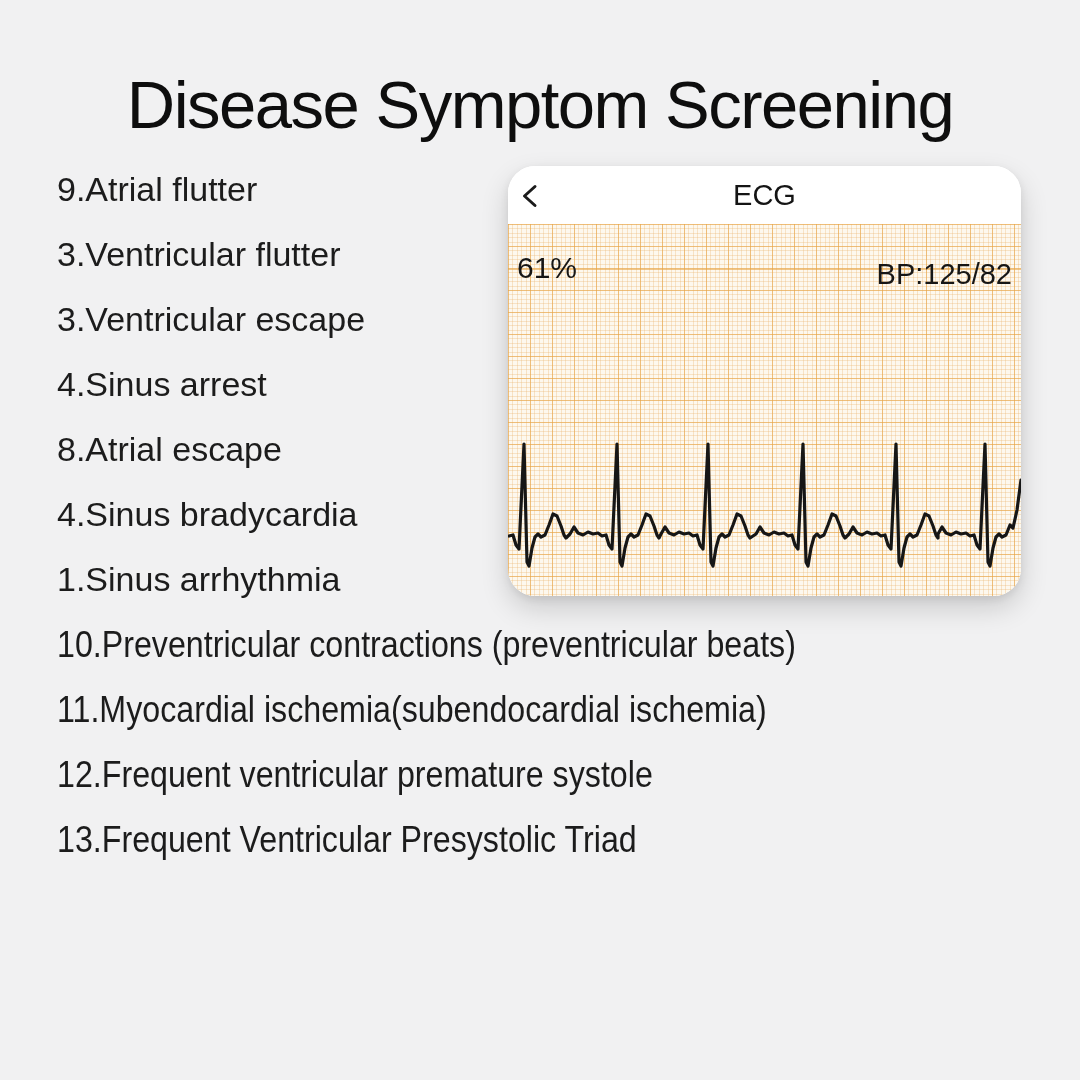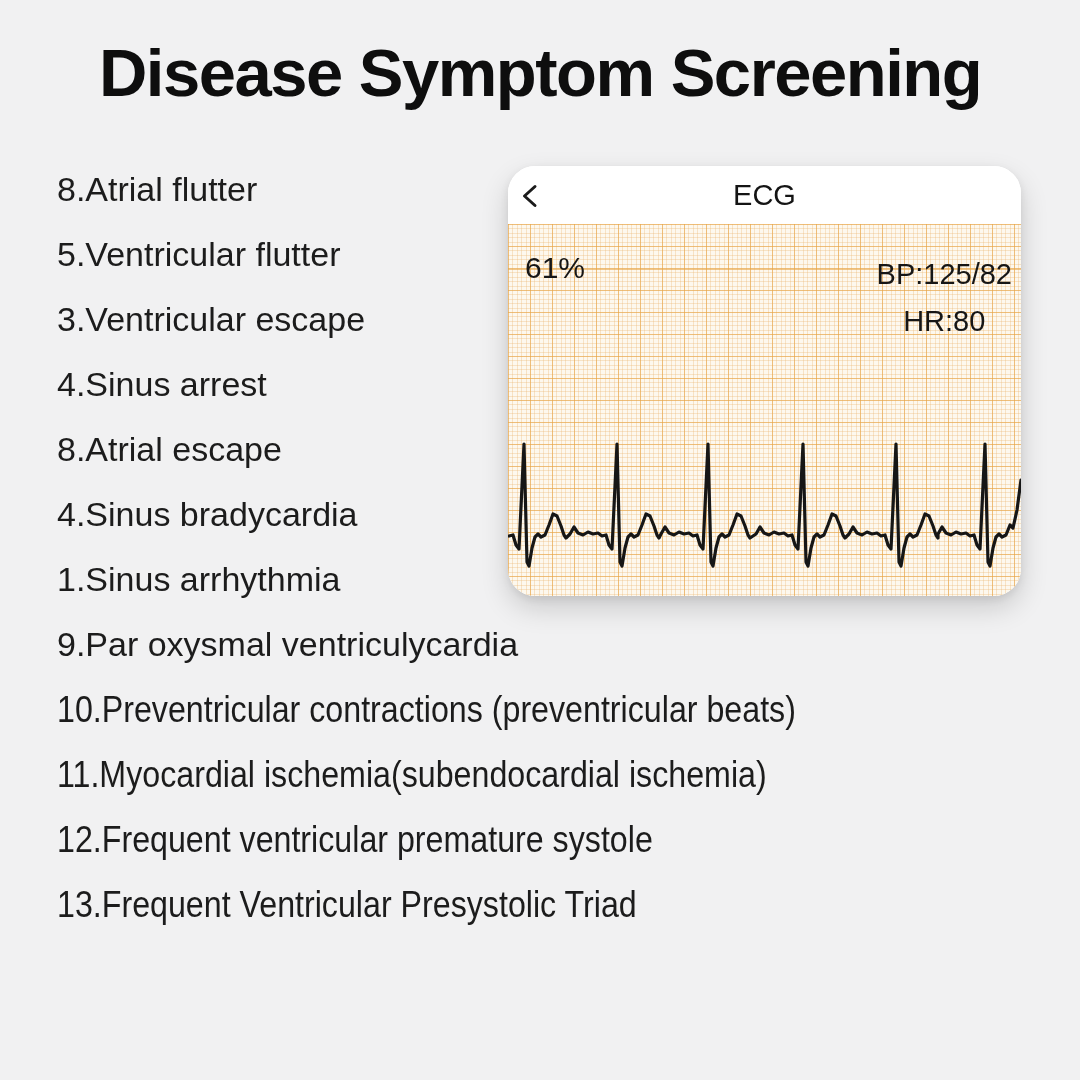--- a/index.html
+++ b/index.html
@@ -6,24 +6,24 @@
   html, body { width: 1080px; height: 1080px; overflow: hidden; }
   body {
     position: relative;
     background: var(--page-bg, #f1f1f2);
     font-family: "Liberation Sans", sans-serif;
     color: #1c1c1c;
   }
 
   .page-title {
     position: absolute;
-    top: 34px; left: 0; right: 0;
+    top: 66px; left: 0; right: 0;
     text-align: center;
     font-size: 67px;
-    font-weight: 700;
+    font-weight: 400;
     letter-spacing: -1.5px;
     color: #0e0e0e;
   }
 
   .symptom-list {
     position: absolute;
     left: 57px; top: 157px;
     list-style: none;
   }
   .symptom-list li {
@@ -82,21 +82,20 @@
       repeating-linear-gradient(to bottom, var(--grid-major, rgba(232,165,70,0.60)) 0 1.5px, transparent 1.5px 22px),
       repeating-linear-gradient(to right,  var(--grid-minor, rgba(234,180,110,0.32)) 0 1px, transparent 1px 4.4px),
       repeating-linear-gradient(to bottom, var(--grid-minor, rgba(234,180,110,0.32)) 0 1px, transparent 1px 4.4px);
   }
   .battery-reading {
     position: absolute;
     left: 9px; top: 27px;
     font-size: 30px;
     font-weight: 500;
     color: #161616;
-    padding-left: 8px;
   }
   .vitals-stack {
     position: absolute;
     right: 9px; top: 27px;
     text-align: center;
     font-size: 29px;
     font-weight: 500;
     line-height: 47px;
     color: #161616;
   }
@@ -105,28 +104,27 @@
     left: 0; top: 0;
     width: 100%; height: 100%;
   }
 </style>
 </head>
 <body>
 
 <h1 class="page-title">Disease Symptom Screening</h1>
 
 <ul class="symptom-list">
-  <li>8.Atrial flutter</li>
-  <li>5.Ventricular flutter</li>
+  <li>9.Atrial flutter</li>
+  <li>3.Ventricular flutter</li>
   <li>3.Ventricular escape</li>
   <li>4.Sinus arrest</li>
   <li>8.Atrial escape</li>
   <li>4.Sinus bradycardia</li>
   <li>1.Sinus arrhythmia</li>
-  <li>9.Par oxysmal ventriculycardia</li>
   <li class="condensed">10.Preventricular contractions (preventricular beats)</li>
   <li class="condensed">11.Myocardial ischemia(subendocardial ischemia)</li>
   <li class="condensed">12.Frequent ventricular premature systole</li>
   <li class="condensed">13.Frequent Ventricular Presystolic Triad</li>
 </ul>
 
 <div class="ecg-panel">
   <div class="ecg-header">
     <button class="back-btn">
       <span style="display:flex">
@@ -138,16 +136,15 @@
     <div class="ecg-header-title">ECG</div>
   </div>
 
   <div class="ecg-grid">
     <svg id="wave" class="wave-svg" preserveAspectRatio="none" viewBox="0 0 513 372">
       <path id="wave-path" fill="none" stroke-width="3.2" stroke-linejoin="round" stroke-linecap="round" d="M 1,312 L 5,311 L 8,321 L 11,325 L 16,220 L 19,338 L 21,342 L 24,324 L 27,313 L 30,310 L 33,313 L 37,311 L 41,301 L 45,290 L 49,292 L 53,302 L 56,311 L 58,314 L 62,310 L 66,303 L 70,309 L 75,311 L 80,308 L 85,310 L 90,309 L 94,312 L 98,311 L 101,321 L 104,325 L 109,220 L 112,338 L 114,342 L 117,324 L 120,313 L 123,310 L 126,313 L 130,311 L 134,301 L 138,290 L 142,292 L 146,302 L 149,311 L 151,314 L 153,310 L 157,303 L 161,309 L 166,311 L 171,308 L 176,310 L 181,309 L 185,312 L 189,311 L 192,321 L 195,325 L 200,220 L 203,338 L 205,342 L 208,324 L 211,313 L 214,310 L 217,313 L 221,311 L 225,301 L 229,290 L 233,292 L 237,302 L 240,311 L 242,314 L 248,310 L 252,303 L 256,309 L 261,311 L 266,308 L 271,310 L 276,309 L 280,312 L 284,311 L 287,321 L 290,325 L 295,220 L 298,338 L 300,342 L 303,324 L 306,313 L 309,310 L 312,313 L 316,311 L 320,301 L 324,290 L 328,292 L 332,302 L 335,311 L 337,314 L 341,310 L 345,303 L 349,309 L 354,311 L 359,308 L 364,310 L 369,309 L 373,312 L 377,311 L 380,321 L 383,325 L 388,220 L 391,338 L 393,342 L 396,324 L 399,313 L 402,310 L 405,313 L 409,311 L 413,301 L 417,290 L 421,292 L 425,302 L 428,311 L 430,314 L 430,310 L 434,303 L 438,309 L 443,311 L 448,308 L 453,310 L 458,309 L 462,312 L 466,311 L 469,321 L 472,325 L 477,220 L 480,338 L 482,342 L 485,324 L 488,313 L 491,310 L 494,313 L 498,311 L 502,301 L 505,304 L 509,286 L 513,256" stroke="#161616"></path>
     </svg>
     <div class="battery-reading">61%</div>
     <div class="vitals-stack">
       <div>BP:125/82</div>
-      <div>HR:80</div>
     </div>
   </div>
 </div>
 
 </body></html>

